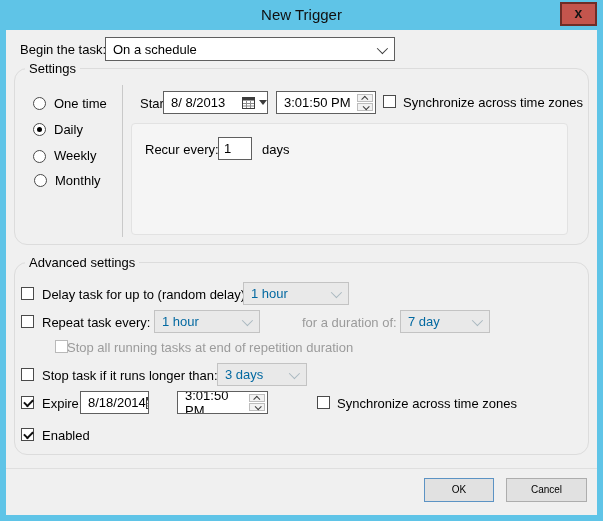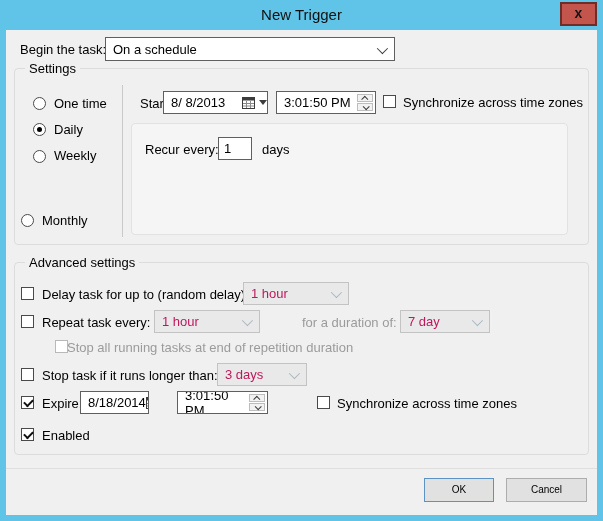--- a/index.html
+++ b/index.html
@@ -26,21 +26,21 @@
   .content {
     position:absolute; left:6px; top:30px; width:591px; height:485px;
     background:#f0f0f0;
   }
   .lbl { position:absolute; line-height:15px; white-space:nowrap; }
   .lbl.disabled { color:#9b9b9b; }
 
   
   .group {
     position:absolute; box-sizing:border-box;
-    border:1px solid #dcdcdc; border-radius:4px;
+    border:1px solid #dcdcdc; border-radius:13px;
   }
   .group-legend {
     position:absolute; top:-8px; left:10px;
     background:#f0f0f0; padding:0 4px; line-height:15px;
   }
 
   
   .radio-row { position:absolute; display:flex; align-items:center; gap:8px; height:15px; }
   .radio {
     width:13px; height:13px; box-sizing:border-box; position:relative;
@@ -59,21 +59,21 @@
     border:1px solid #5f5f5f; display:flex; align-items:center;
     padding-left:7px; font-size:13px; overflow:hidden;
   }
   .combo { justify-content:flex-start; }
   .combo .chev-wrap { margin-left:auto; margin-right:9px; }
   .chev {
     display:inline-block; width:7px; height:7px;
     border-right:1px solid #3c3c3c; border-bottom:1px solid #3c3c3c;
     transform:rotate(45deg) translateY(-2px);
   }
-  .combo.disabled { background:#e9e9e9; border-color:#c3c3c3; color:#be185d; }
+  .combo.disabled { background:#e9e9e9; border-color:#c3c3c3; color:#0369a1; }
   .combo.disabled .chev { border-color:#a9b8c0; }
 
   
   .date-field { }
   .date-icons { margin-left:auto; display:flex; align-items:center; gap:4px; }
   .cal-icon { display:block; }
   .tri-down {
     width:0; height:0; border-left:4px solid transparent;
     border-right:4px solid transparent; border-top:5px solid #3c3c3c;
   }
@@ -152,21 +152,21 @@
       <span>One time</span>
     </div>
     <div class="radio-row" style="left:27px; top:92px;">
       <span class="radio selected"></span>
       <span>Daily</span>
     </div>
     <div class="radio-row" style="left:27px; top:118px;align-items:flex-end;">
       <span class="radio"></span>
       <span>Weekly</span>
     </div>
-    <div class="radio-row" style="left:15px; top:143px;margin-top:40px;">
+    <div class="radio-row" style="left:28px; top:143px;">
       <span class="radio"></span>
       <span>Monthly</span>
     </div>
 
     <div class="vsep" style="left:116px; top:55px; height:152px;"></div>
 
     <span class="lbl" style="left:134px; top:66px;">Start:</span>
     <div class="field date-field" style="left:157px; top:61px; width:105px; height:23px;">
       <span>8/ 8/2013</span>
       <span class="date-icons">

